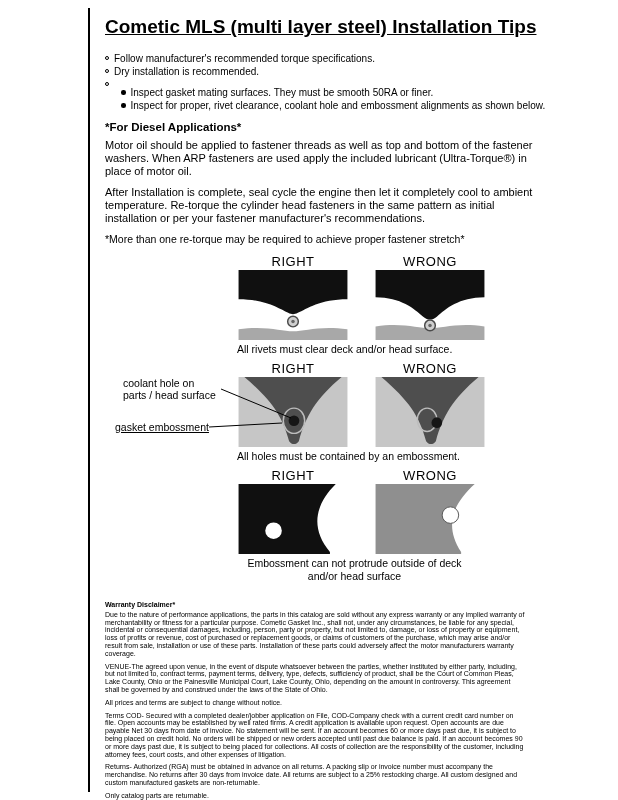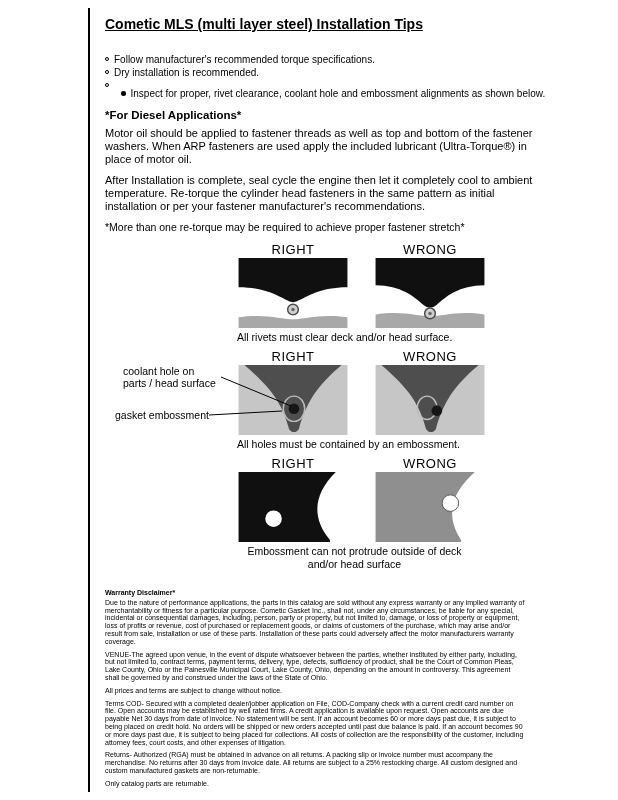--- a/index.html
+++ b/index.html
@@ -2,41 +2,41 @@
 <html><head>
 <meta charset="utf-8">
 <style>
   * { margin:0; padding:0; box-sizing:border-box; }
   html,body { background:#ffffff; }
   body { font-family:"Liberation Sans", sans-serif; color:#000; }
   .page { position:relative; width:618px; height:800px; background:#fff; overflow:hidden; }
   .left-rule { position:absolute; left:88px; top:8px; width:2px; height:784px; background:#000; }
   .content { position:absolute; left:105px; top:16px; width:445px; }
 
-  .title { font-size:14px; font-weight:bold; text-decoration:underline; margin-bottom:21px; }
+  .title { font-size:19px; font-weight:bold; text-decoration:underline; margin-bottom:14px; }
 
   .tip { display:flex; align-items:flex-start; font-size:10px; line-height:13px; }
   .marker-o { width:4px; height:4px; border:1px solid #000; border-radius:50%; margin:4px 5px 0 0; flex:0 0 auto; }
   .marker-dot { width:4.5px; height:4.5px; background:#000; border-radius:50%; margin:4px 5px 0 0; flex:0 0 auto; }
   .sub { margin-left:16px; }
 
   .diesel-h { font-size:11.5px; font-weight:bold; margin:9px 0 6px; }
   .para { font-size:11px; line-height:13px; width:432px; margin-bottom:8px; }
   .note { font-size:10.5px; line-height:13px; margin:4px 0 8px; }
 
   .diag-row { position:relative; margin-bottom:5px; }
   .diag-cols { display:flex; gap:25px; margin-left:132px; }
   .diag-col { width:112px; }
   .diag-h { font-size:13px; line-height:16px; text-align:center; letter-spacing:0.5px; }
   .diag-col svg { display:block; width:112px; height:70px; }
   .diag-caption { font-size:10.5px; line-height:13px; margin:3px 0 0 132px; }
   .cap-narrow { width:235px;text-align:center; }
   .flabel { position:absolute; font-size:10.5px; line-height:12px; }
   .flabel.l1 { left:18px; top:16px; width:95px; }
-  .flabel.l2 { left:10px; top:60px; width:95px; }
+  .flabel.l2 { left:10px; top:60px; width:95px;text-decoration:underline; }
   .leader { position:absolute; left:0; top:0; pointer-events:none; }
 
   .legal { margin-top:18px; width:420px; font-size:7px; line-height:7.8px; }
   .legal-h { font-weight:bold; margin-bottom:2px; }
   .legal p { margin-bottom:5px; }
   .legal p.tight { margin-bottom:0; }
 </style>
 </head>
 <body>
 
@@ -50,20 +50,24 @@
       <div class="tip">
         <span class="marker-o"></span>
         <span>Follow manufacturer's recommended torque specifications.</span>
       </div>
       <div class="tip">
         <span class="marker-o"></span>
         <span>Dry installation is recommended.</span>
       </div>
       <div class="tip">
         <span class="marker-o"></span>
+      </div>
+      <div class="tip sub">
+        <span class="marker-dot"></span>
+        <span>Inspect gasket mating surfaces.  They must be smooth 50RA or finer.</span>
       </div>
       <div class="tip sub">
         <span class="marker-dot"></span>
         <span>Inspect for proper, rivet clearance, coolant hole and embossment alignments as shown below.</span>
       </div>
     </div>
 
     <div class="diesel-h">*For Diesel Applications*</div>
     <div class="para">Motor oil should be applied to fastener threads as well as top and bottom of the fastener washers. When ARP fasteners are used apply the included lubricant (Ultra-Torque®) in place of motor oil.</div>
     <div class="para">After Installation is complete, seal cycle the engine then let it completely cool to ambient temperature. Re-torque the cylinder head fasteners in the same pattern as initial installation or per your fastener manufacturer's recommendations.</div>

